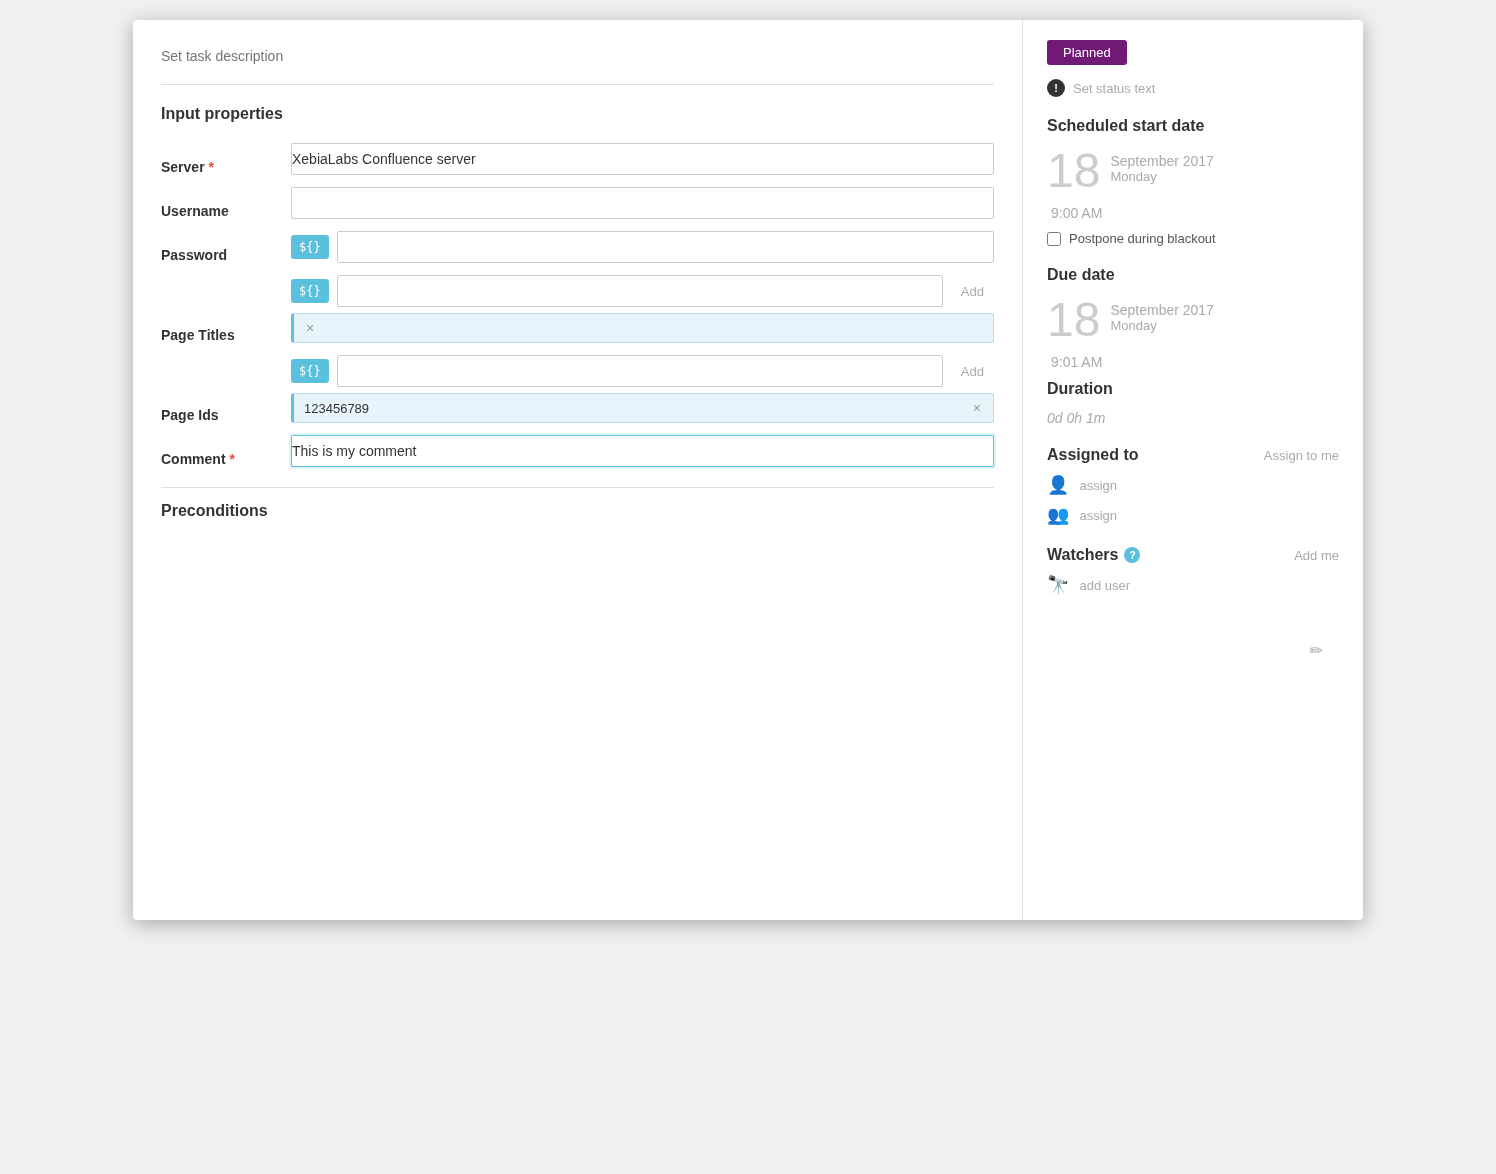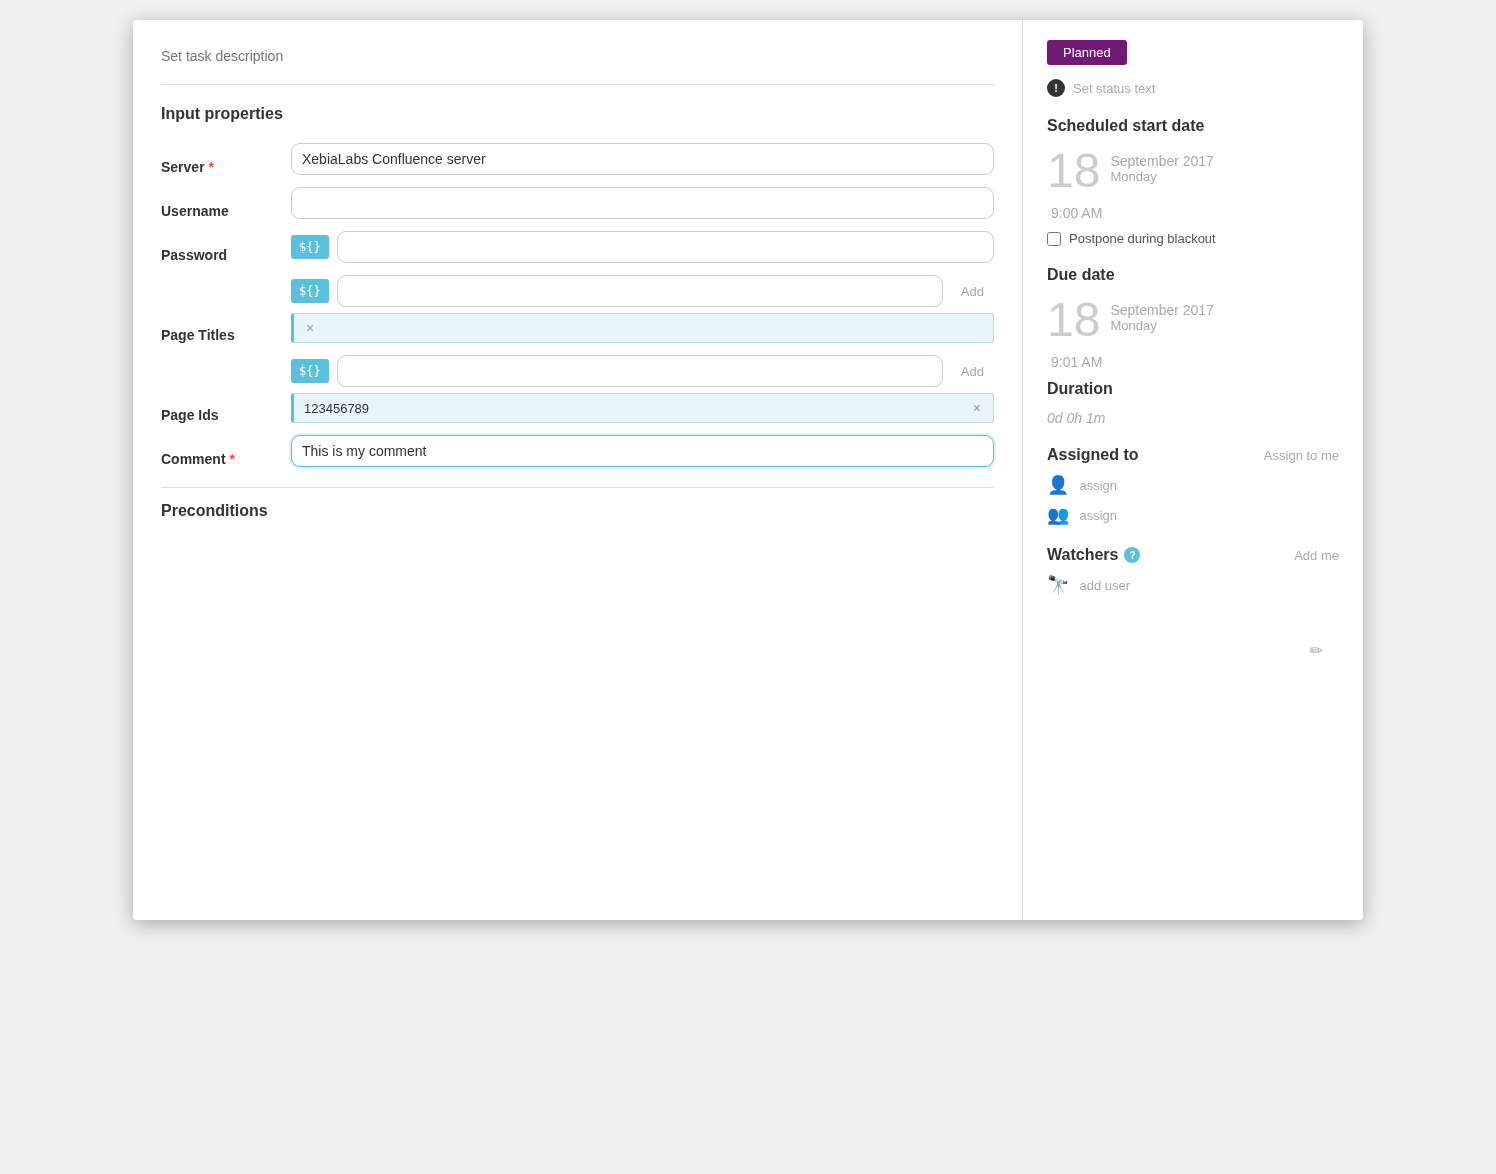--- a/index.html
+++ b/index.html
@@ -126,22 +126,22 @@
       color: #fff;
       font-size: 12px;
       padding: 5px 8px;
       cursor: pointer;
       white-space: nowrap;
       font-family: monospace;
     }
     .form-input {
       flex: 1;
       border: 1px solid #ccc;
-      border-radius: 9px;
-      padding: 7px 10px;
+      border-radius: 2px;
+      padding: 7px 0;
       font-size: 14px;
       color: #333;
       outline: none;
     }
     .form-input.focused {
       border-color: #5bc0de;
       box-shadow: 0 0 0 2px rgba(91,192,222,0.2);
     }
     .add-btn {
       background: none;

